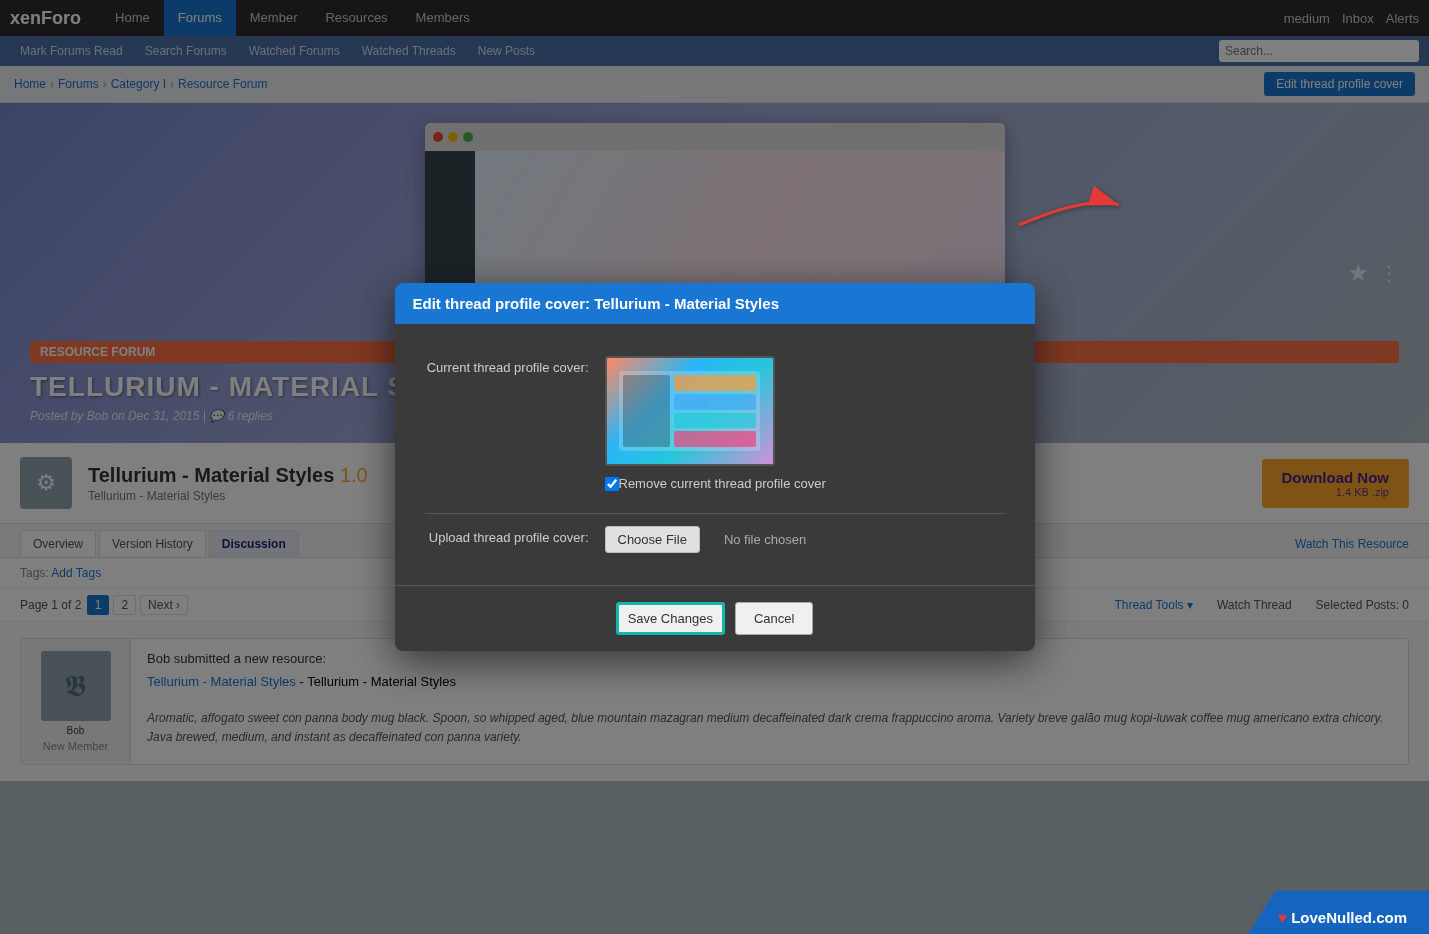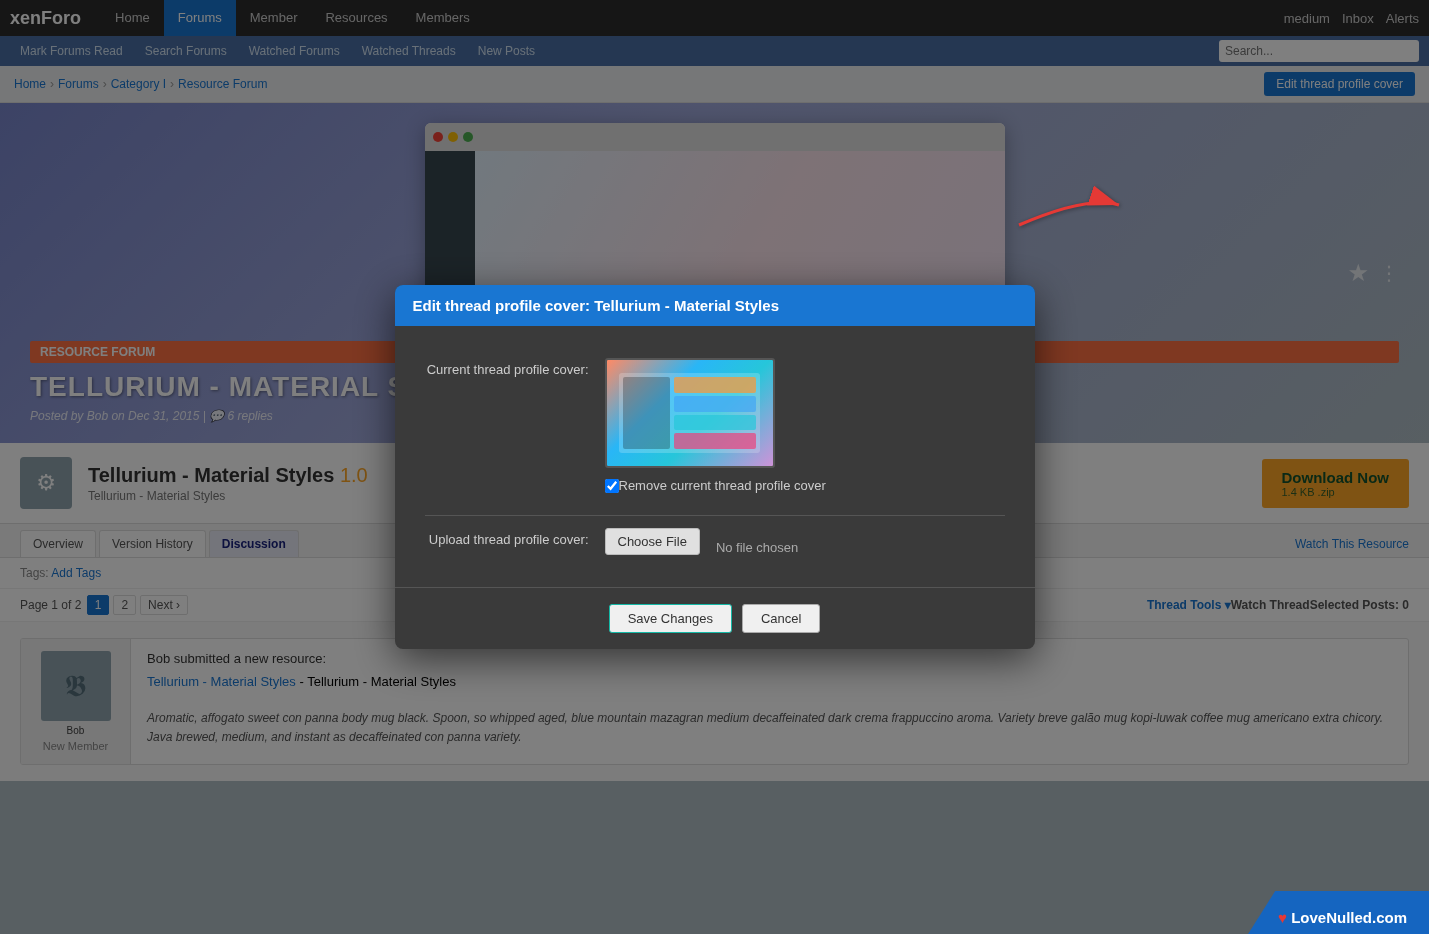--- a/index.html
+++ b/index.html
@@ -200,26 +200,26 @@
       justify-content: center;
       color: #fff;
       font-size: 22px;
     }
     .resource-title-wrap { flex: 1; }
     .resource-title { font-size: 20px; font-weight: bold; color: #333; }
     .resource-title .version { color: #ffa726; font-weight: normal; }
     .resource-subtitle { color: #777; font-size: 12px; margin-top: 2px; }
     .download-btn {
       background: #ffa726;
-      color: #14532d;
+      color: #4c1d95;
       border: none;
       padding: 10px 20px;
       border-radius: 3px;
       cursor: pointer;
-      text-align: left;
+      text-align: right;
       min-width: 130px;
     }
     .download-btn .main { font-size: 15px; font-weight: bold; display: block; }
     .download-btn .sub { font-size: 11px; display: block; opacity: 0.85; }
 
     
     .tabs-row {
       background: #f5f5f5;
       border-bottom: 1px solid #ddd;
       display: flex;
@@ -272,23 +272,22 @@
       margin: 0 2px;
       border-radius: 2px;
       color: #555;
       cursor: pointer;
       text-decoration: none;
     }
     .pagination-row .page-link.active { background: #1976d2; color: #fff; border-color: #1976d2; }
     .pagination-row .thread-tools {
       margin-left: auto;
       display: flex;
-      gap: 0;
+      gap: 24px;
       align-items: flex-start;
-      font-weight: bold;
     }
     .thread-tools-btn {
       color: #1976d2;
       cursor: pointer;
       font-size: 12px;
     }
     .thread-tools-btn::after { content: ' ▾'; }
 
     
     .post-area {
@@ -420,44 +419,44 @@
     }
     .checkbox-row {
       display: flex;
       align-items: center;
       padding: 10px 0;
     }
     .checkbox-row input { width: 14px; height: 14px; cursor: pointer; }
     .checkbox-row label { color: #ccc; font-size: 13px; cursor: pointer; }
     .file-upload-wrap {
       display: flex;
-      align-items: flex-end;
-      gap: 16px;
+      align-items: center;
+      gap: 24px;
     }
     .choose-file-btn {
       background: #e0e0e0;
       border: 1px solid #bbb;
       border-radius: 3px;
       padding: 5px 12px;
       font-size: 13px;
       cursor: pointer;
       color: #333;
     }
     .no-file-text { color: #aaa; font-size: 13px; }
     .dialog-footer {
       display: flex;
       justify-content: center;
       gap: 10px;
       padding: 16px 20px;
       border-top: 1px solid #555;
     }
     .btn-save {
       background: #f0f0f0;
-      border: 1px solid #14b8a6;
-      padding: 6px 18px;
+      border: 3px solid #14b8a6;
+      padding: 6px 9px;
       border-radius: 3px;
       cursor: pointer;
       font-size: 13px;
       color: #333;
     }
     .btn-cancel {
       background: #f0f0f0;
       border: 1px solid #aaa;
       padding: 6px 18px;
       border-radius: 3px;

